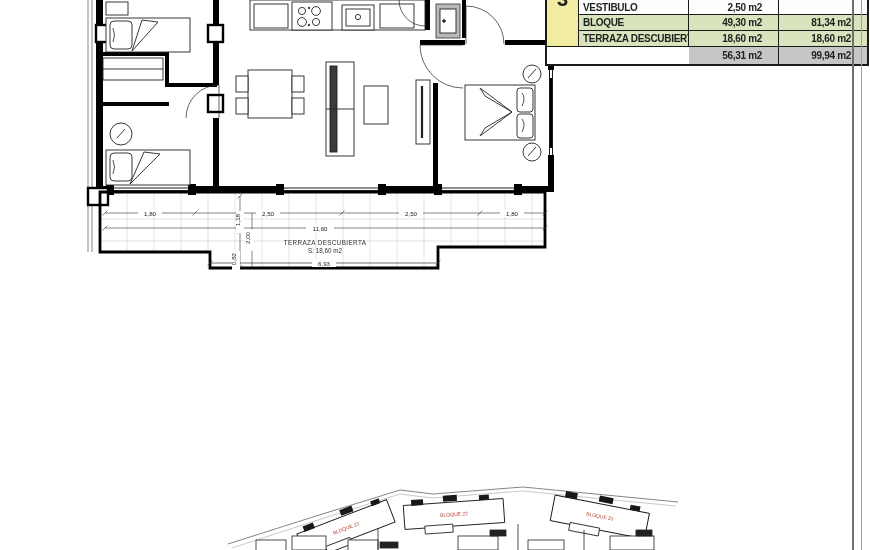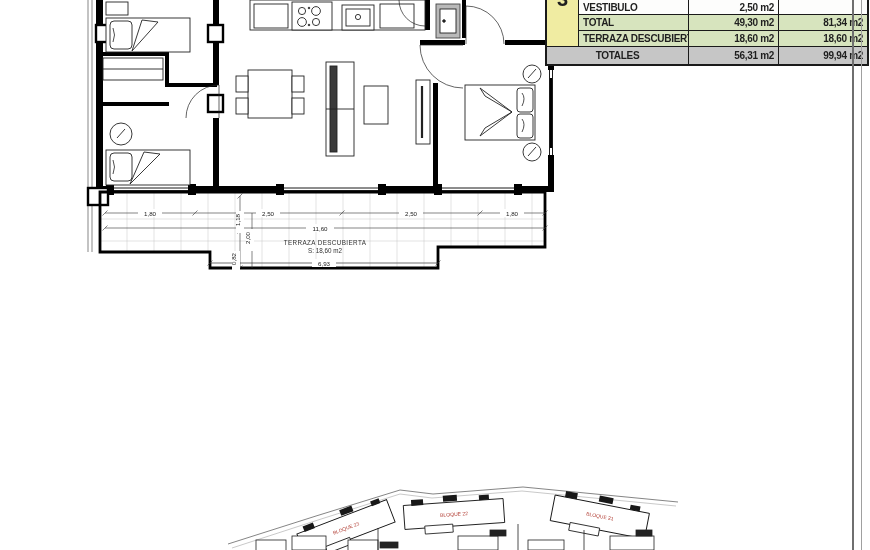--- a/index.html
+++ b/index.html
@@ -16,21 +16,21 @@
     border:2px solid #1a1a1a;border-top:none;
     background:#fff;
   }
   .at-cell{
     box-sizing:border-box;border-right:1px solid #1a1a1a;border-bottom:1px solid #1a1a1a;
     display:flex;align-items:center;
     font-size:10px;font-weight:bold;color:#1f1f1f;letter-spacing:-0.3px;
     overflow:hidden;white-space:nowrap;
   }
   .at-label{padding-left:4px;justify-content:flex-start;}
-  .at-value{padding-right:4px;justify-content:flex-end;}
+  .at-value{padding-right:16px;justify-content:flex-end;}
   .bg-white{background:#fdfdfc;}
   .bg-green{background:#d7e4be;}
   .bg-gray{background:#c6c6c6;}
   .bg-yellow{background:#f0eca2;}
   .at-group{
     grid-column:1;grid-row:1/4;justify-content:center;align-items:flex-start;
     border-right:1px solid #1a1a1a;border-bottom:1px solid #1a1a1a;
   }
   .at-group span{display:block;font-size:20px;line-height:1;margin-top:-11px;}
   .at-totals-label{grid-column:1/3;justify-content:center;border-bottom:none;}
@@ -281,29 +281,28 @@
 
   <div class="area-table">
     <div class="at-cell at-group bg-yellow">
       <span>3</span>
     </div>
 
     <div class="at-cell at-label bg-white" style="grid-column:2;grid-row:1;">VESTIBULO</div>
     <div class="at-cell at-value bg-white" style="grid-column:3;grid-row:1;">2,50 m2</div>
     <div class="at-cell at-value bg-white at-col-last" style="grid-column:4;grid-row:1;"></div>
 
-    <div class="at-cell at-label bg-green" style="grid-column:2;grid-row:2;">TOTAL</div>
+    <div class="at-cell at-label bg-green" style="grid-column:2;grid-row:2;">BLOQUE</div>
     <div class="at-cell at-value bg-green" style="grid-column:3;grid-row:2;">49,30 m2</div>
     <div class="at-cell at-value bg-green at-col-last" style="grid-column:4;grid-row:2;">81,34 m2</div>
 
     <div class="at-cell at-label bg-green" style="grid-column:2;grid-row:3;">TERRAZA DESCUBIERTA</div>
     <div class="at-cell at-value bg-green" style="grid-column:3;grid-row:3;">18,60 m2</div>
     <div class="at-cell at-value bg-green at-col-last" style="grid-column:4;grid-row:3;">18,60 m2</div>
 
-    <div class="at-cell at-totals-label bg-gray at-last-row" style="grid-row:4;">TOTALES</div>
     <div class="at-cell at-value bg-gray at-last-row" style="grid-column:3;grid-row:4;">56,31 m2</div>
     <div class="at-cell at-value bg-gray at-last-row at-col-last" style="grid-column:4;grid-row:4;">99,94 m2</div>
   </div>
 
   <svg class="site-svg" width="452" height="72" viewBox="0 0 452 72">
     <g fill="none" stroke="#666" stroke-width="0.8">
       <polyline points="0,66 88,38 172,12 205,16 295,9 450,24"></polyline>
       <polyline points="4,70 90,42 172,16 204,20 294,13 448,28" stroke="#a5a5a5" stroke-width="0.6"></polyline>
     </g>
 

